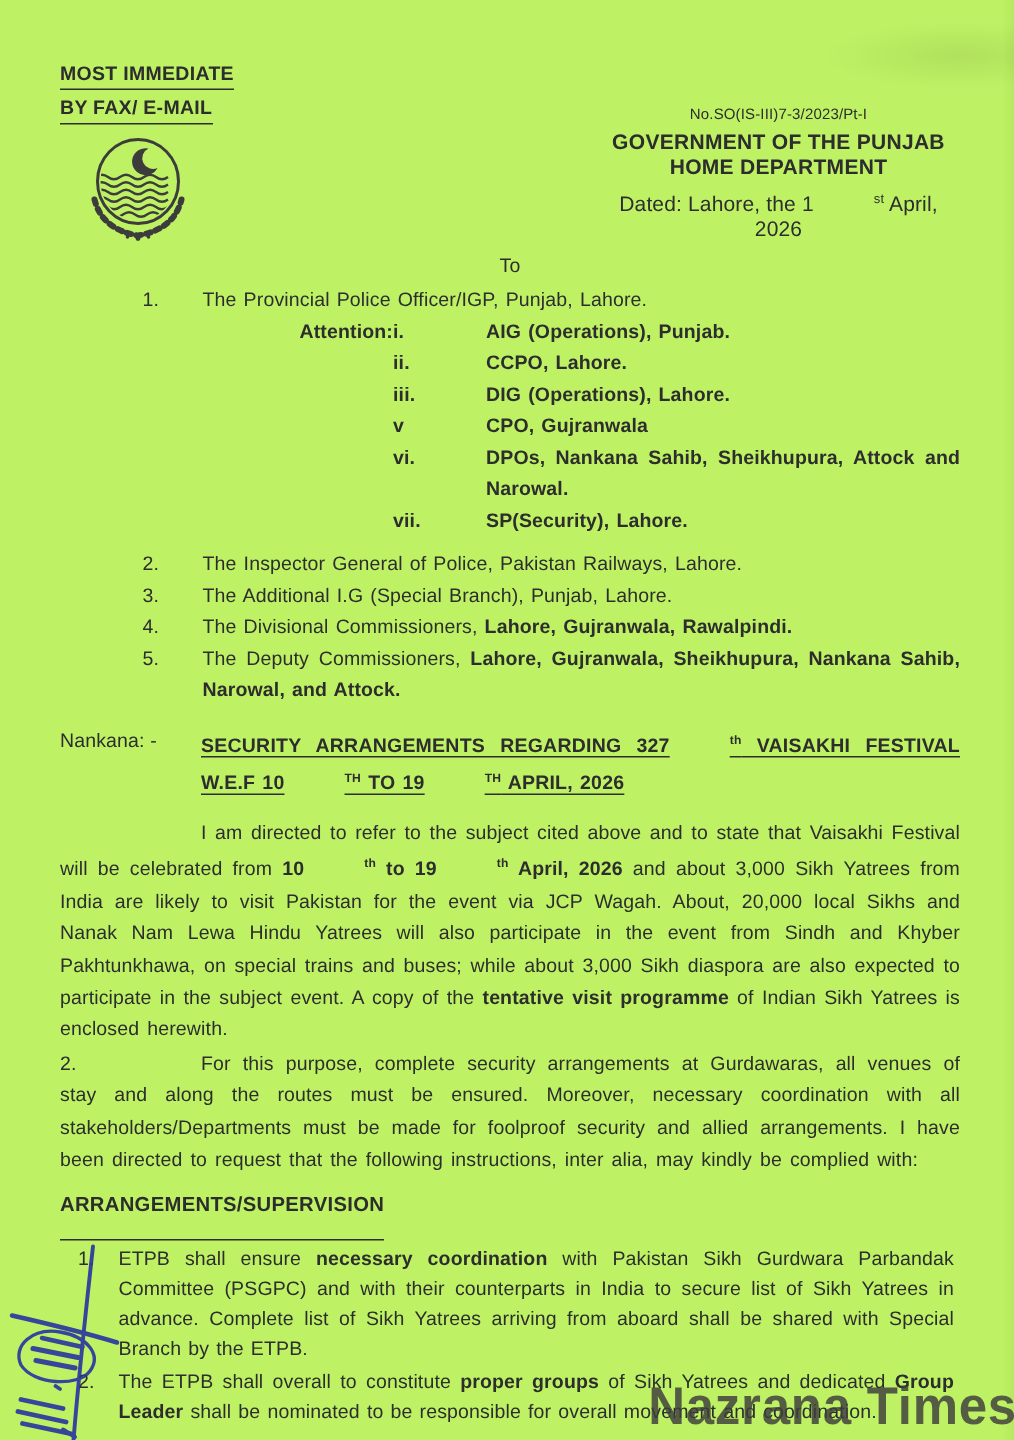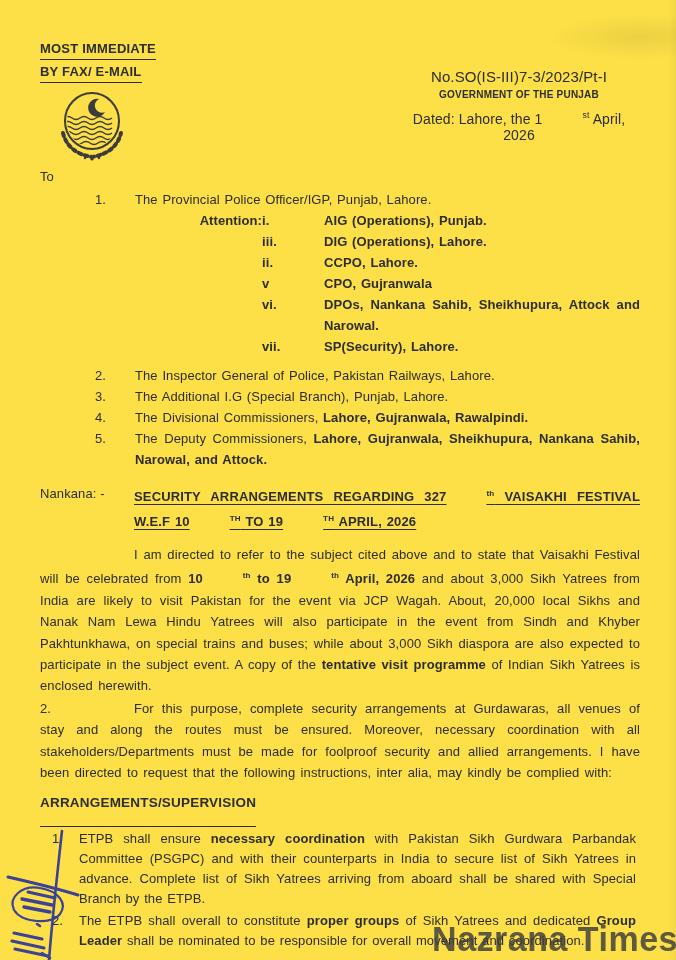--- a/index.html
+++ b/index.html
@@ -4,47 +4,47 @@
 <style>
   :root{
     --ink:#2d2d2d;
     --signature:#2733a0;
     --watermark:#3d3d3d;
   }
   html,body{margin:0;padding:0;background:#ffffff;}
   .page{
     position:relative;
     width:676px;height:960px;
-    background:#fde047;
+    background:#bef264;
     overflow:hidden;
     font-family:"Liberation Sans",sans-serif;
     color:var(--ink);
     font-size:13px;
     letter-spacing:.1px;
   }
   .doc{position:absolute;inset:0;padding:40px 36px 0 40px;box-sizing:border-box;}
   .b{font-weight:700;}
   .sup{vertical-align:super;font-size:.62em;margin-left:40px;}
 
   
   .hdr{display:flex;justify-content:space-between;align-items:flex-start;}
   .hdr-left{width:220px;}
   .imm{
     font-weight:700;font-size:13px;line-height:18px;
     width:max-content;border-bottom:1.6px solid var(--ink);padding-bottom:1px;margin-bottom:3px;
     letter-spacing:.2px;
   }
   .logo{margin:8px 0 0 14px;width:76px;height:70px;}
   .hdr-right{width:238px;text-align:center;padding-top:28px;margin-right:2px;}
-  .ref{font-size:15px;line-height:18px;}
-  .govt,.dept{font-weight:700;font-size:10px;line-height:17px;letter-spacing:.2px;}
+  .ref{font-size:10px;line-height:18px;}
+  .govt,.dept{font-weight:700;font-size:14px;line-height:17px;letter-spacing:.2px;}
   .dated{font-size:14px;margin-top:7px;}
 
   
-  .to{margin:7px 0 3px 0;line-height:18px;}
+  .to{margin:7px 0 3px 0;line-height:18px;text-align:center;}
   .arow{display:flex;line-height:21px;}
   .anum{flex:none;margin-left:55px;width:40px;}
   .atext{flex:1;text-align:justify;word-spacing:1px;}
   .att{margin-left:140px;}
   .att-row{display:flex;line-height:21px;font-weight:700;}
   .att-label{flex:none;width:82px;text-align:right;}
   .att-num{flex:none;width:62px;}
   .att-text{flex:1;text-align:justify;word-spacing:1px;}
   .addr-rest{margin-top:8px;}
 
@@ -123,46 +123,47 @@
             <path d="M9 42 Q 14 62 38 66 Q 62 62 67 42" fill="none" stroke="#3c3c3c" stroke-width="4" stroke-dasharray="3 3.5" stroke-linecap="round"></path>
             <circle cx="38" cy="68" r="1.6" fill="#3c3c3c"></circle>
             <circle cx="31" cy="67" r="1.2" fill="#3c3c3c"></circle>
             <circle cx="45" cy="67" r="1.2" fill="#3c3c3c"></circle>
           </svg>
         </div>
       </div>
       <div class="hdr-right">
         <div class="ref">No.SO(IS-III)7-3/2023/Pt-I</div>
         <div class="govt">GOVERNMENT OF THE PUNJAB</div>
+        <div class="dept">HOME DEPARTMENT</div>
         <div class="dated"><span>Dated: Lahore, the 1</span><span class="sup">st</span><span> April, 2026</span></div>
       </div>
     </div>
 
     <div class="to">To</div>
 
     <div class="arow">
       <span class="anum">1.</span>
       <span class="atext"><span>The Provincial Police Officer/IGP, Punjab, Lahore.</span></span>
     </div>
 
     <div class="att">
       <div class="att-row">
         <span class="att-label">Attention:</span>
         <span class="att-num">i.</span>
         <span class="att-text">AIG (Operations), Punjab.</span>
       </div>
       <div class="att-row">
         <span class="att-label"></span>
+        <span class="att-num">ii.</span>
+        <span class="att-text">CCPO, Lahore.</span>
+      </div>
+      <div class="att-row">
+        <span class="att-label"></span>
         <span class="att-num">iii.</span>
         <span class="att-text">DIG (Operations), Lahore.</span>
-      </div>
-      <div class="att-row">
-        <span class="att-label"></span>
-        <span class="att-num">ii.</span>
-        <span class="att-text">CCPO, Lahore.</span>
       </div>
       <div class="att-row">
         <span class="att-label"></span>
         <span class="att-num">v</span>
         <span class="att-text">CPO, Gujranwala</span>
       </div>
       <div class="att-row">
         <span class="att-label"></span>
         <span class="att-num">vi.</span>
         <span class="att-text">DPOs, Nankana Sahib, Sheikhupura, Attock and Narowal.</span>

